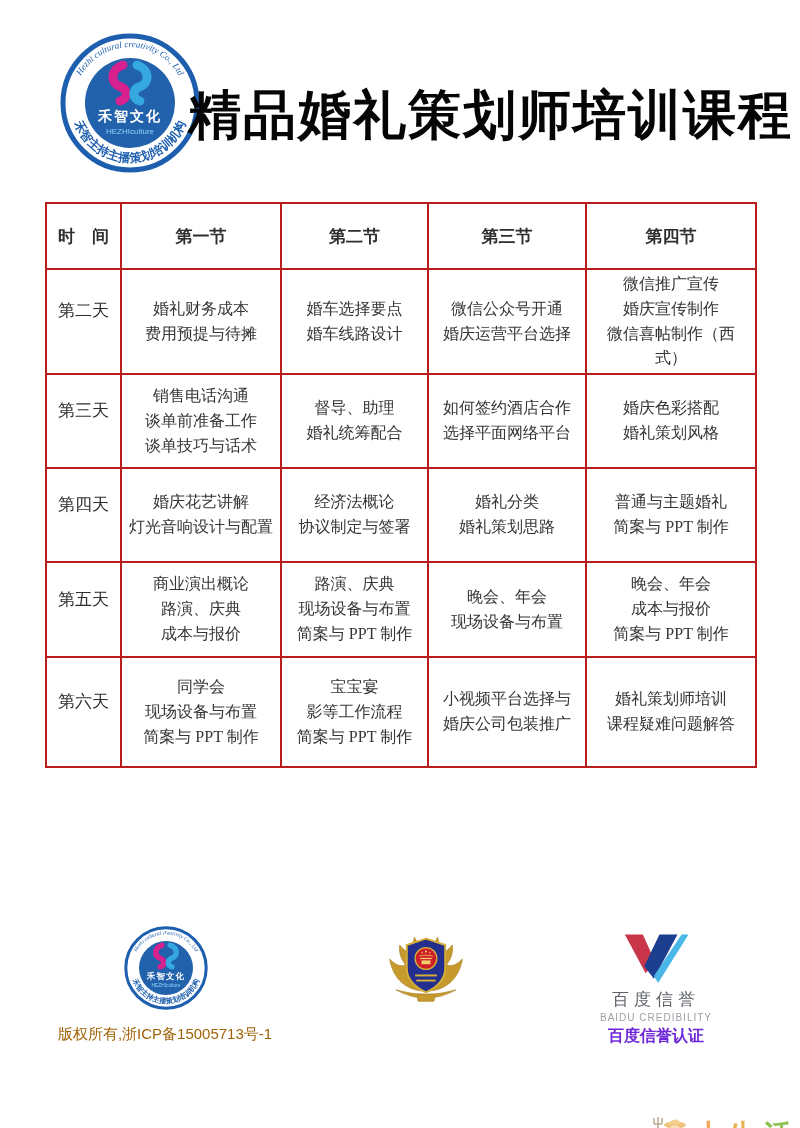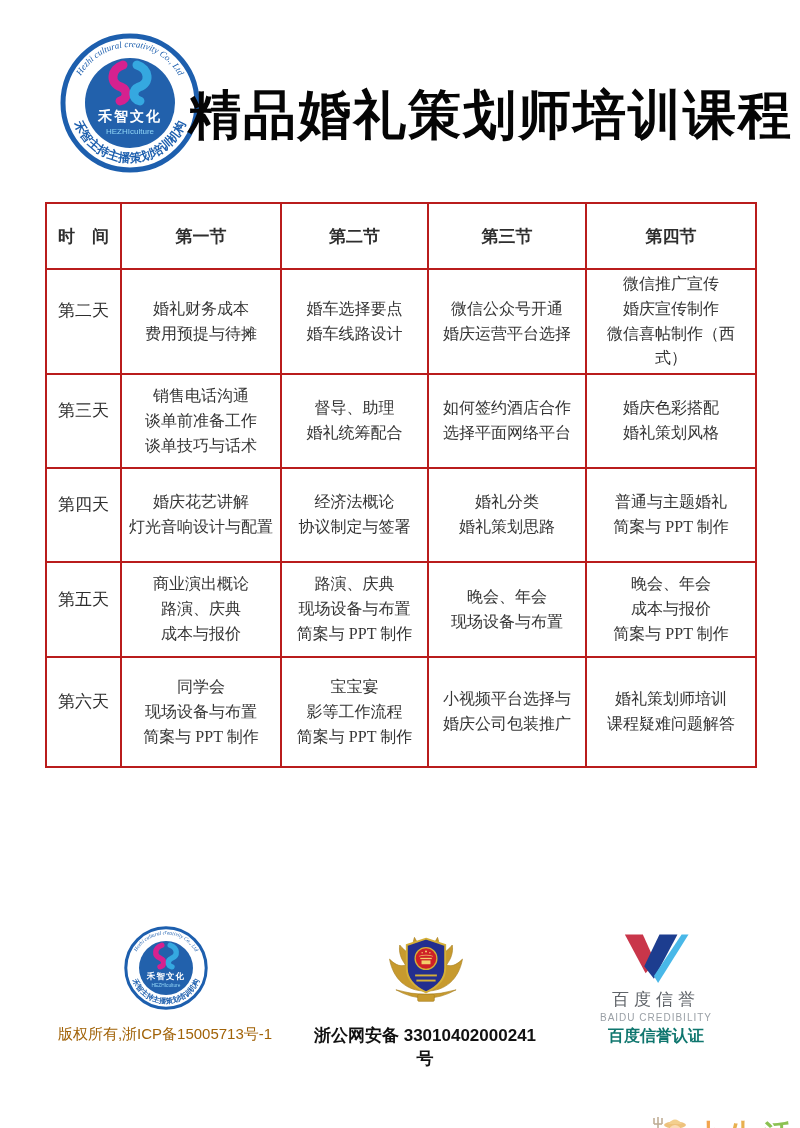--- a/index.html
+++ b/index.html
@@ -43,21 +43,21 @@
     font-family:"Liberation Sans","DejaVu Sans",sans-serif;
   }
   .icp-text   { left:55px;  top:1025px; width:220px; font-size:15px; color:#a16207; }
   .police-badge { position:absolute; left:378px; top:924px; width:96px; height:92px; }
   .police-text{ left:310px; top:1024px; width:230px; font-size:17px; font-weight:bold; color:#111; }
   .baidu-block{ position:absolute; left:588px; top:930px; width:136px; text-align:center;
                 font-family:"Liberation Sans","DejaVu Sans",sans-serif; }
   .baidu-v    { display:block; margin:0 auto; }
   .baidu-name { font-size:17px; color:#5f6368; letter-spacing:5px; margin-top:2px; }
   .baidu-sub  { font-size:10px; color:#9aa0a6; letter-spacing:1px; margin-top:1px; }
-  .baidu-cert { left:588px; top:1026px; width:136px; font-size:16px; font-weight:bold; color:#0f766e; }
+  .baidu-cert { left:588px; top:1026px; width:136px; font-size:16px; font-weight:bold; color:#6d28d9; }
 
   
   .watermark { position:absolute; left:645px; top:1112px; width:152px; height:64px; }
   .wm-farmer { position:absolute; left:6px; top:2px; }
   .wm-text { position:absolute; left:48px; top:4px; width:104px; text-align:center;
              font-family:"DejaVu Sans",sans-serif; font-weight:bold; font-size:29px;
              letter-spacing:6px; white-space:nowrap; }
   .wm-c0 { color:#f2a44e; } .wm-c1 { color:#e8b04f; } .wm-c2 { color:#8cc152; }
   .wm-url { position:absolute; left:42px; top:42px; width:112px; text-align:center;
             font-family:"DejaVu Sans Mono","Liberation Mono",monospace;
@@ -217,21 +217,20 @@
         <path d="M66 46 L84 46 L84 48 L66 48 Z"></path>
         <path d="M68 50 L82 50 L82 56 L68 56 Z"></path>
         <path d="M64 43 Q75 39 86 43 L86 44 Q75 41 64 44 Z"></path>
       </g>
       <g fill="#d4af37">
         <rect x="58" y="72" width="34" height="3"></rect>
         <rect x="60" y="80" width="30" height="3"></rect>
       </g>
     </svg>
   </div>
-  <div class="footer-text police-text">浙公网安备 33010402000241号</div>
 
   <div class="baidu-block">
     <svg class="baidu-v" width="90" height="56" viewBox="0 0 130 80">
       <path d="M20 6 L46 6 L64 46 L50 62 Z" fill="#c9364a"></path>
       <path d="M70 6 L96 6 L62 70 L48 52 Z" fill="#1d3d8f"></path>
       <path d="M102 6 L112 6 L68 76 L62 66 Z" fill="#49b8e8"></path>
     </svg>
     <div class="baidu-name">百度信誉</div>
     <div class="baidu-sub">BAIDU CREDIBILITY</div>
   </div>

